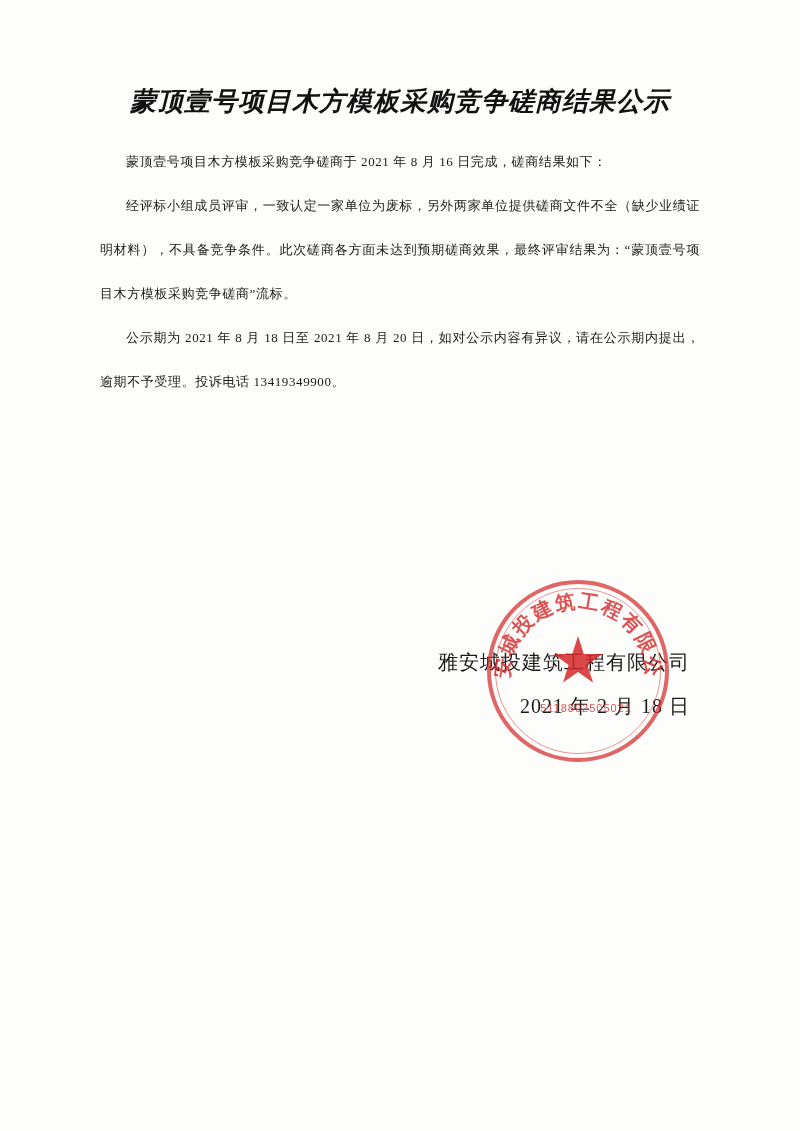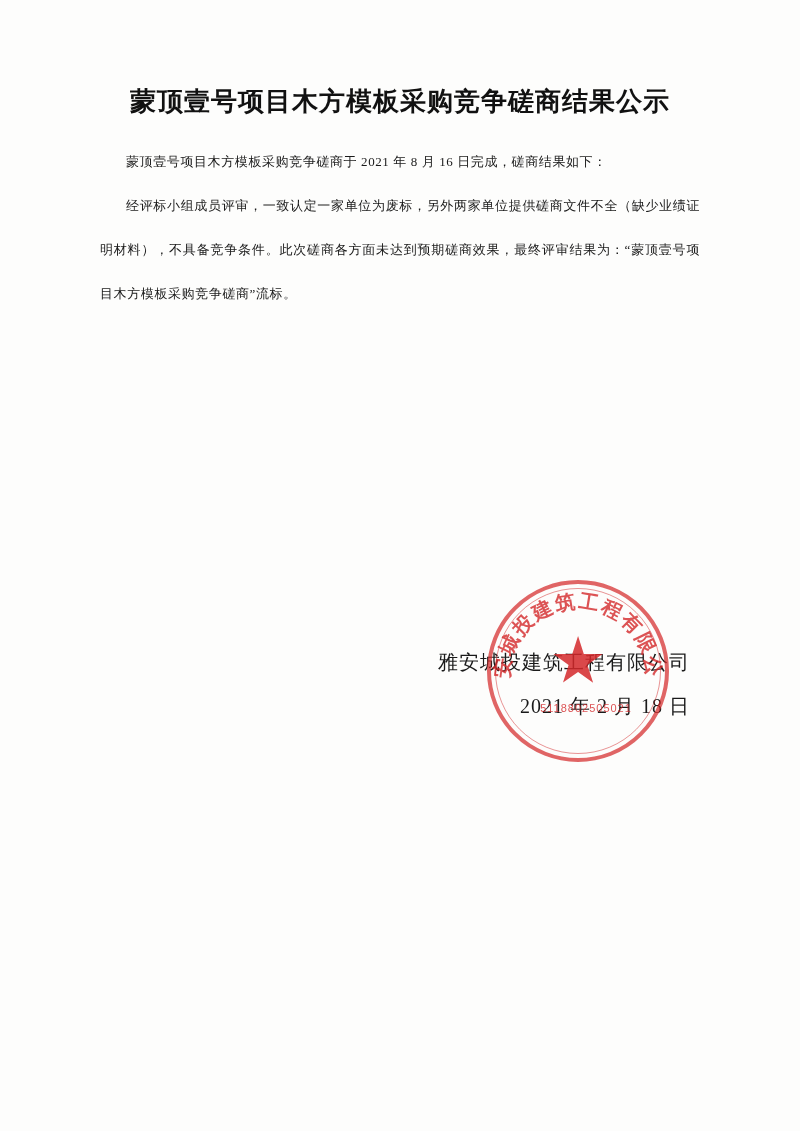--- a/index.html
+++ b/index.html
@@ -32,20 +32,21 @@
   .doc-title {
     font-family: "Liberation Sans", "DejaVu Sans", sans-serif;
     font-weight: bold;
     font-size: 26px;
     line-height: 42px;
     text-align: center;
     letter-spacing: 1px;
     color: #111;
     margin: 0 0 18px 0;
     padding: 0 10px;
+    font-style: italic;
   }
 
   .salutation {
     font-size: 20px;
     line-height: 44px;
     margin: 10px 0 0 0;
     letter-spacing: 0.5px;
   }
 
   .para {
@@ -139,20 +140,21 @@
 <body>
 
 <div class="page">
 
   <div class="doc-body">
     <h1 class="doc-title">蒙顶壹号项目木方模板采购竞争磋商结果公示</h1>
 
 
     <p class="para">蒙顶壹号项目木方模板采购竞争磋商于 2021 年 8 月 16 日完成，磋商结果如下：</p>
     <p class="para">经评标小组成员评审，一致认定一家单位为废标，另外两家单位提供磋商文件不全（缺少业绩证明材料），不具备竞争条件。此次磋商各方面未达到预期磋商效果，最终评审结果为：“蒙顶壹号项目木方模板采购竞争磋商”流标。</p>
+    <p class="para">公示期为 2021 年 8 月 18 日至 2021 年 8 月 20 日，如对公示内容有异议，请在公示期内提出，逾期不予受理。投诉电话 13419349900。</p>
   </div>
 
   <div class="signature-block">
     <div class="sign-line">雅安城投建筑工程有限公司</div>
     <div class="sign-line">2021 年 2 月 18 日</div>
   </div>
 
   <div class="seal">
     <div class="seal-ring"></div>
     <div class="seal-ring inner"></div>

